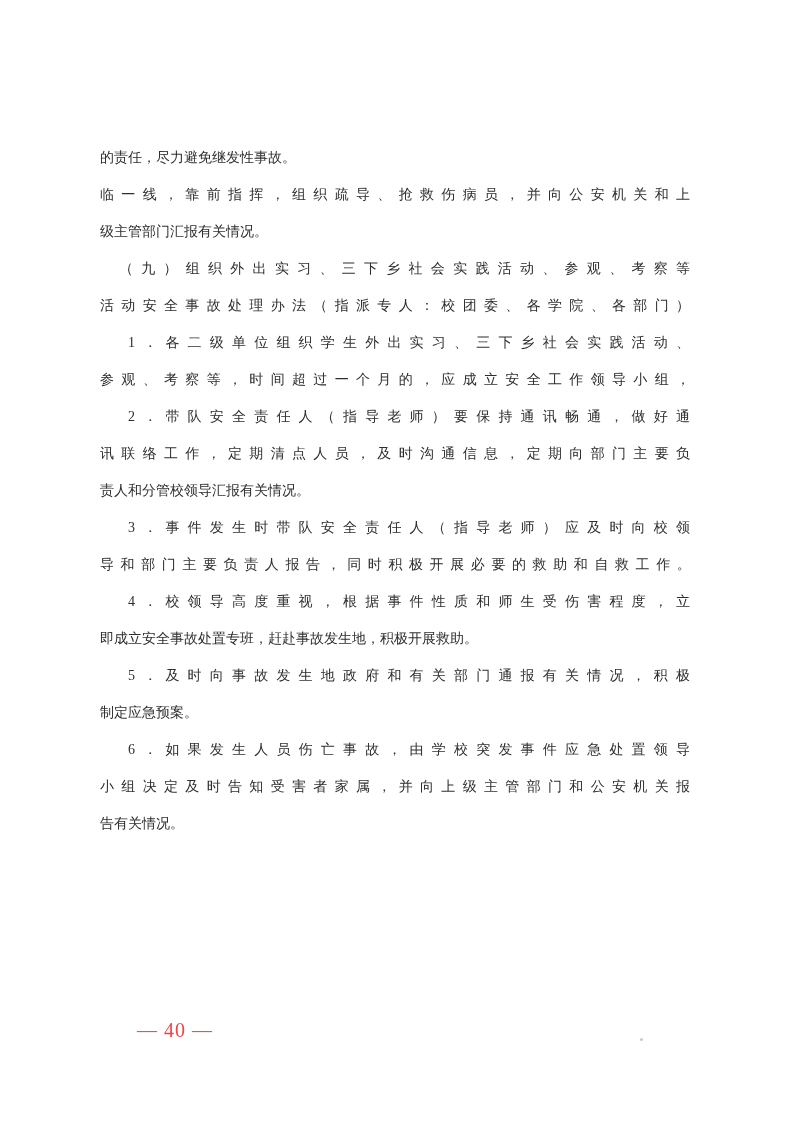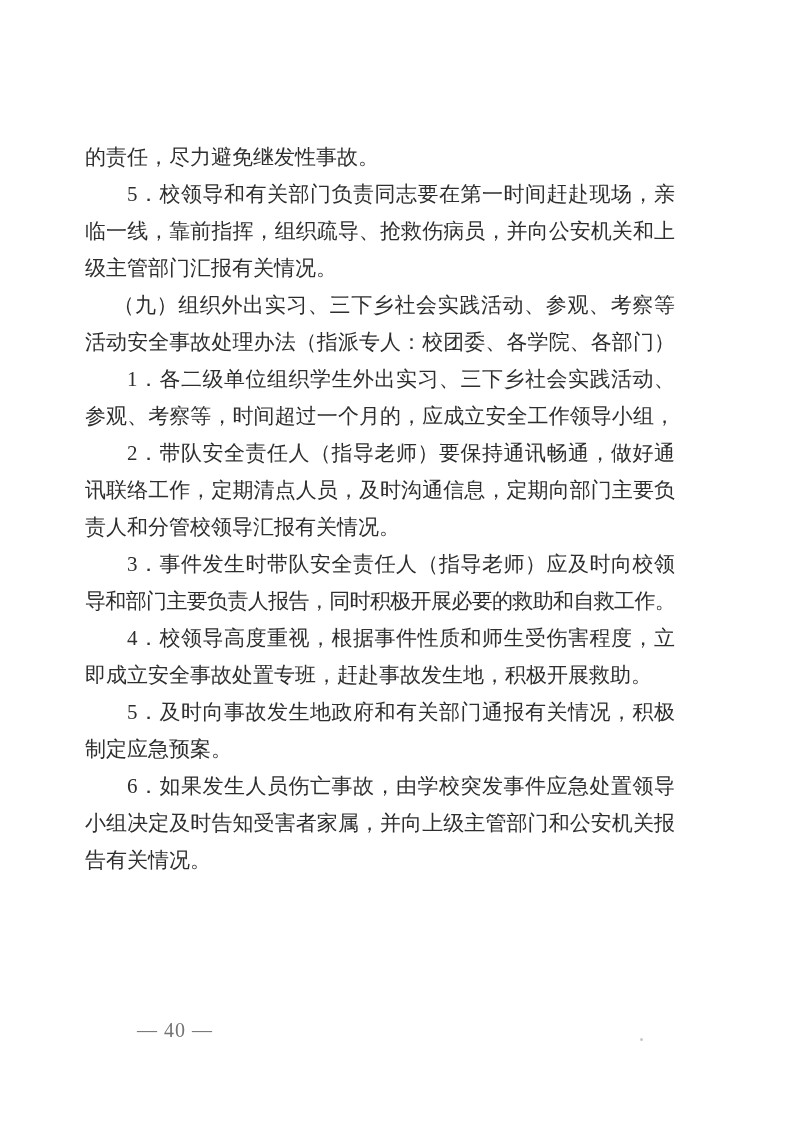--- a/index.html
+++ b/index.html
@@ -11,64 +11,63 @@
     position: relative;
     width: 793px;
     height: 1122px;
     background: #ffffff;
     overflow: hidden;
     font-family: "Liberation Serif", "DejaVu Serif", serif;
     color: #2e2e2e;
   }
   .text-block {
     position: absolute;
-    left: 85px;
+    left: 100px;
     top: 139px;
     width: 590px;
-    font-size: 21px;
+    font-size: 14px;
   }
   .line {
     height: 37px;
     line-height: 37px;
     white-space: normal;
     overflow: visible;
   }
   .line.fill {
     text-align: justify;
     text-align-last: justify;
   }
   .line.tight {
     letter-spacing: -0.8px;
   }
   .page-number {
     position: absolute;
     left: 137px;
     top: 1016px;
     font-size: 20px;
     line-height: 28px;
-    color: #737373;
+    color: #ef4444;
     letter-spacing: 1px;
   }
   .speck {
     position: absolute;
     left: 640px;
     top: 1038px;
     width: 3px;
     height: 3px;
     background: #c9c9cc;
     border-radius: 50%;
   }
 </style>
 </head>
 <body>
 
 <div class="page">
   <div class="text-block">
       <div class="line">的责任，尽力避免继发性事故。</div>
-      <div class="line fill" style="text-indent: 2em;">5．校领导和有关部门负责同志要在第一时间赶赴现场，亲</div>
       <div class="line fill">临一线，靠前指挥，组织疏导、抢救伤病员，并向公安机关和上</div>
       <div class="line">级主管部门汇报有关情况。</div>
       <div class="line fill" style="text-indent: 1.35em;">（九）组织外出实习、三下乡社会实践活动、参观、考察等</div>
       <div class="line fill">活动安全事故处理办法（指派专人：校团委、各学院、各部门）</div>
       <div class="line fill" style="text-indent: 2em;">1．各二级单位组织学生外出实习、三下乡社会实践活动、</div>
       <div class="line fill">参观、考察等，时间超过一个月的，应成立安全工作领导小组，</div>
       <div class="line fill" style="text-indent: 2em;">2．带队安全责任人（指导老师）要保持通讯畅通，做好通</div>
       <div class="line fill">讯联络工作，定期清点人员，及时沟通信息，定期向部门主要负</div>
       <div class="line">责人和分管校领导汇报有关情况。</div>
       <div class="line fill" style="text-indent: 2em;">3．事件发生时带队安全责任人（指导老师）应及时向校领</div>

